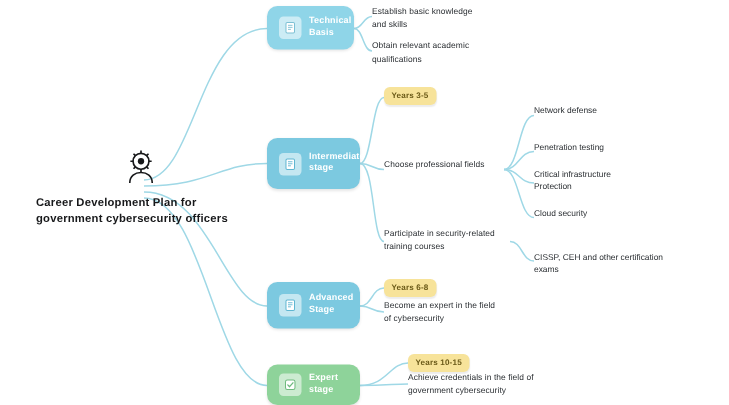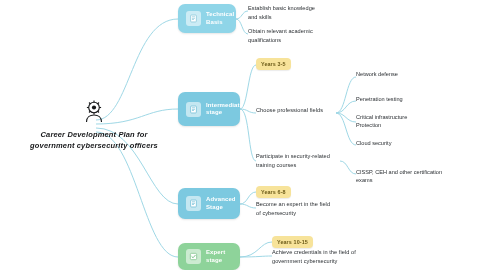--- a/index.html
+++ b/index.html
@@ -23,22 +23,20 @@
     pointer-events: none;
   }
   .node {
     position: absolute;
   }
   
   #center-node {
     left: 24px;
     top: 98px;
     width: 140px;
-    text-align: center;
-    font-style: italic;
   }
   #center-icon {
     width: 26px; height: 26px;
     margin: 0 auto 6px auto;
     position: relative;
   }
   #center-title {
     font-size: 7.5px;
     font-weight: bold;
     line-height: 1.45;

